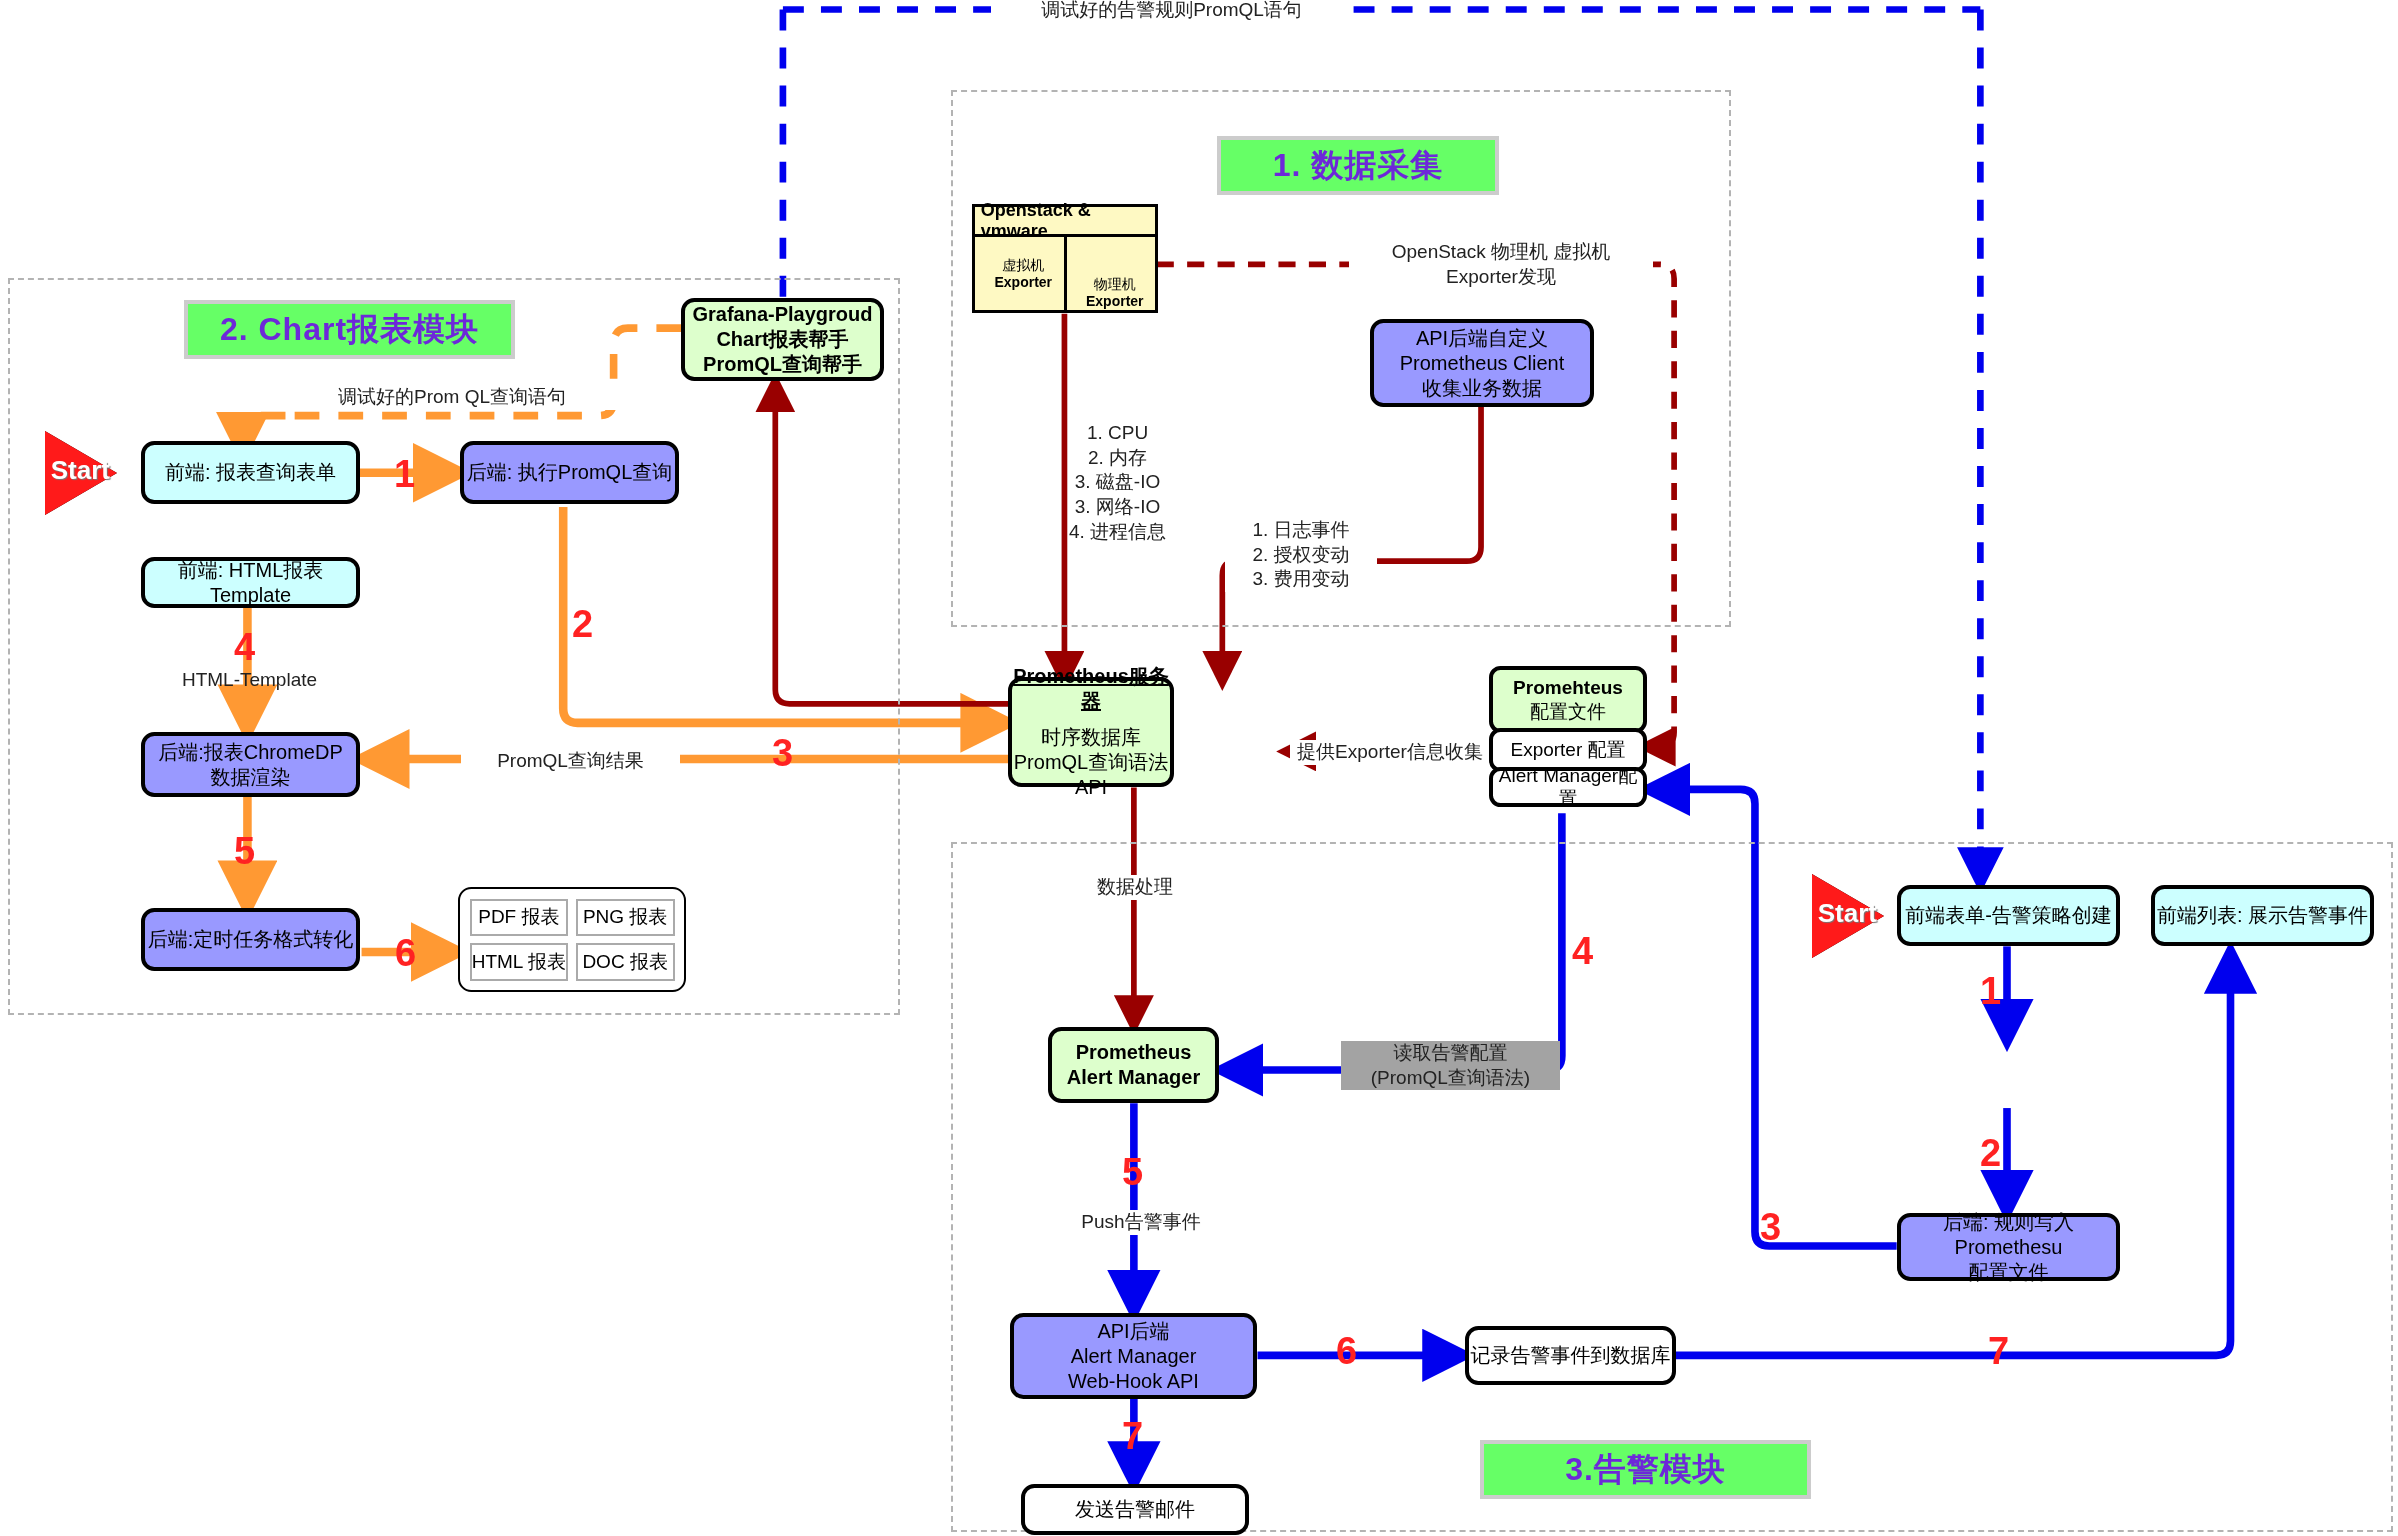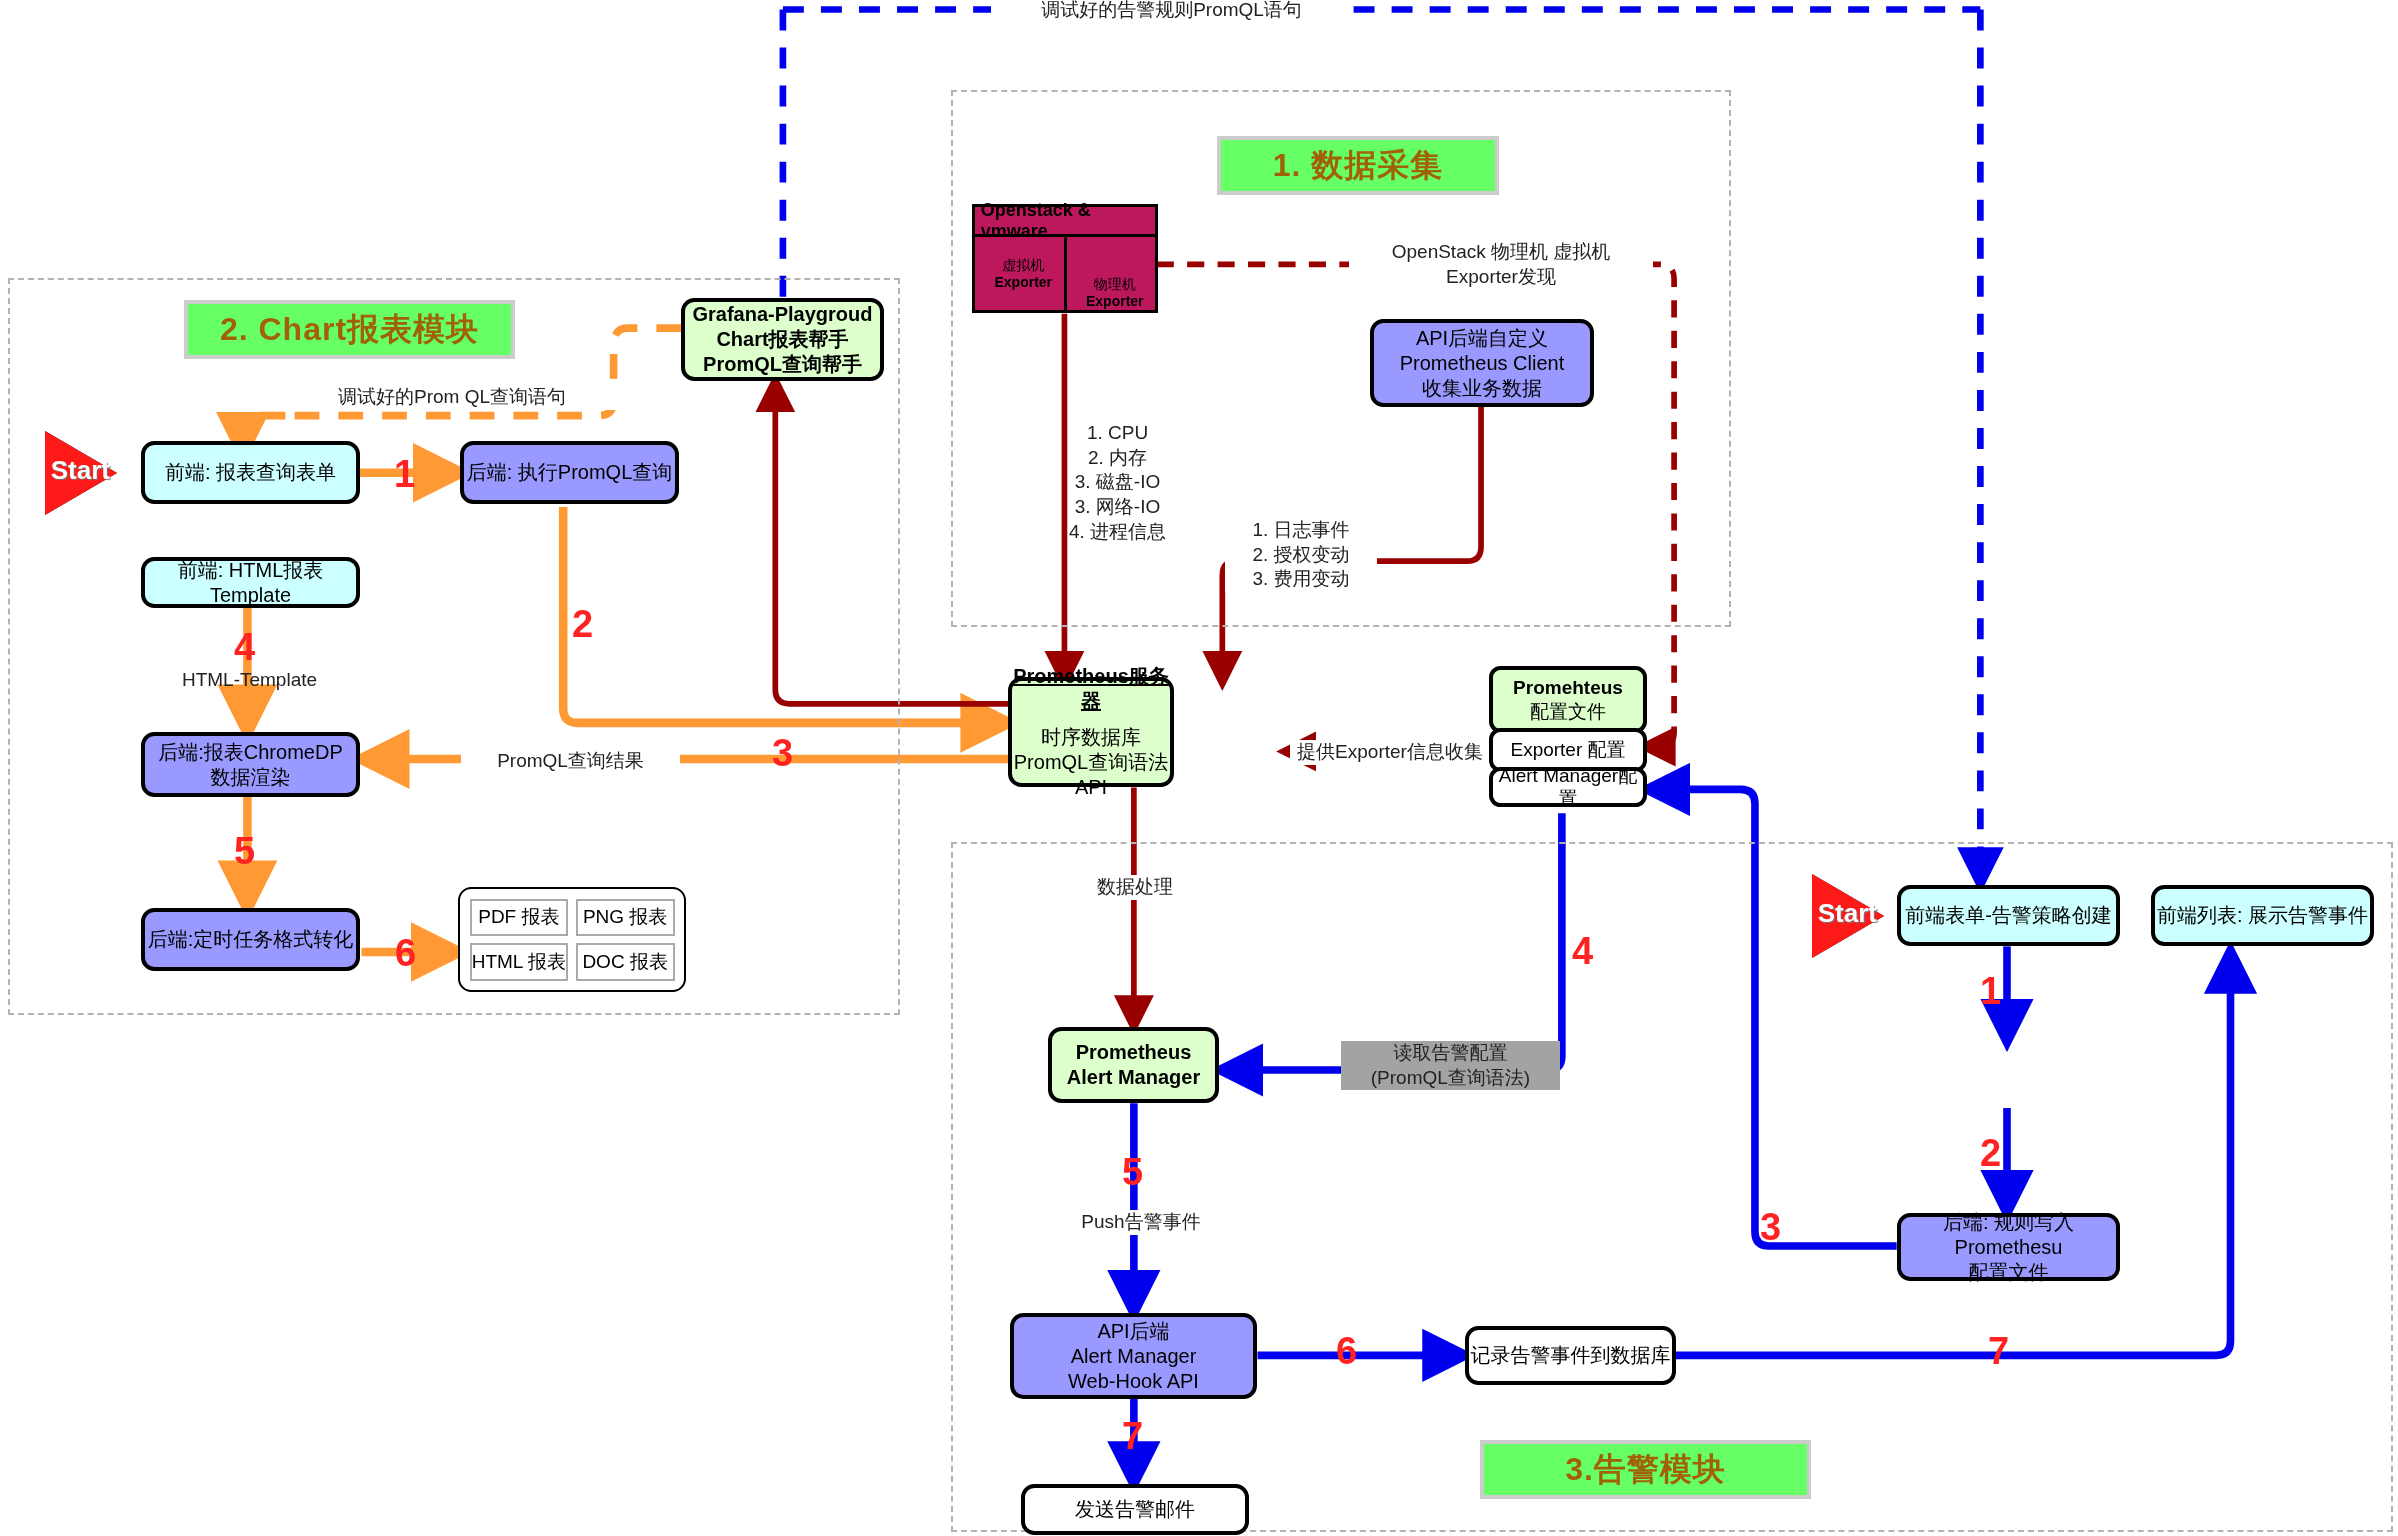--- a/index.html
+++ b/index.html
@@ -4,42 +4,42 @@
 <style>
   html,body{margin:0;padding:0;background:#ffffff;}
   body{font-family:"Liberation Sans","DejaVu Sans",sans-serif;}
   #canvas{position:relative;width:2399px;height:1537px;overflow:hidden;background:#fff;}
   svg#wires{position:absolute;left:0;top:0;width:2399px;height:1537px;pointer-events:none;}
 
   .grp{position:absolute;border:2.9px dashed #b3b3b3;box-sizing:border-box;}
 
   .sect{position:absolute;background:#66ff66;border:4.8px solid #cccccc;
         display:flex;align-items:center;justify-content:center;
-        font-size:32px;font-weight:bold;color:#a16207;box-sizing:border-box;letter-spacing:1px;}
+        font-size:32px;font-weight:bold;color:#6d28d9;box-sizing:border-box;letter-spacing:1px;}
 
   .node{position:absolute;box-sizing:border-box;border:4.8px solid #000;border-radius:13.3px;
         display:flex;flex-direction:column;align-items:center;justify-content:center;
         text-align:center;line-height:1.25;color:#000;}
   .cyan{background:#ccffff;font-size:20px;}
   .purple{background:#9999ff;font-size:20px;}
   .green{background:#ddffcc;font-size:20px;}
   .white{background:#ffffff;font-size:20px;}
   .bold{font-weight:bold;}
 
   .start{position:absolute;width:0;height:0;}
   .start .tri{position:absolute;left:0;top:0;width:0;height:0;
      border-top:42px solid transparent;border-bottom:42px solid transparent;border-left:72px solid #ff1a1a;
      filter:drop-shadow(0 0 0 #000);}
   .start .lbl{position:absolute;left:3.8px;top:-18px;width:63px;text-align:center;
      color:#fff;font-size:26px;font-weight:bold;text-shadow:1px 1px 1px #777;}
 
   .cap{position:absolute;font-size:19px;color:#222;text-align:center;line-height:1.3;white-space:nowrap;}
   .num{position:absolute;font-size:38px;font-weight:bold;color:#ff2222;line-height:1;}
 
-  .osgroup{position:absolute;border:3.8px solid #000;background:#be185d;box-sizing:border-box;}
+  .osgroup{position:absolute;border:3.8px solid #000;background:#fef9c3;box-sizing:border-box;}
   .oshead{height:30px;border-bottom:3.8px solid #000;display:flex;align-items:center;
           font-size:18px;font-weight:bold;padding-left:5.7px;box-sizing:border-box;}
   .oscols{display:flex;height:calc(100% - 30px);}
   .oscol{flex:1;display:flex;flex-direction:column;align-items:center;justify-content:center;
          font-size:14px;text-align:center;line-height:1.2;box-sizing:border-box;padding-left:8px;}
   .oscol+.oscol{border-left:3.8px solid #000;justify-content:flex-end;}
 
   .cfgstack{position:absolute;}
   .cfgstack > div{box-sizing:border-box;border:4.8px solid #000;border-radius:11.4px;
       display:flex;flex-direction:column;align-items:center;justify-content:center;

